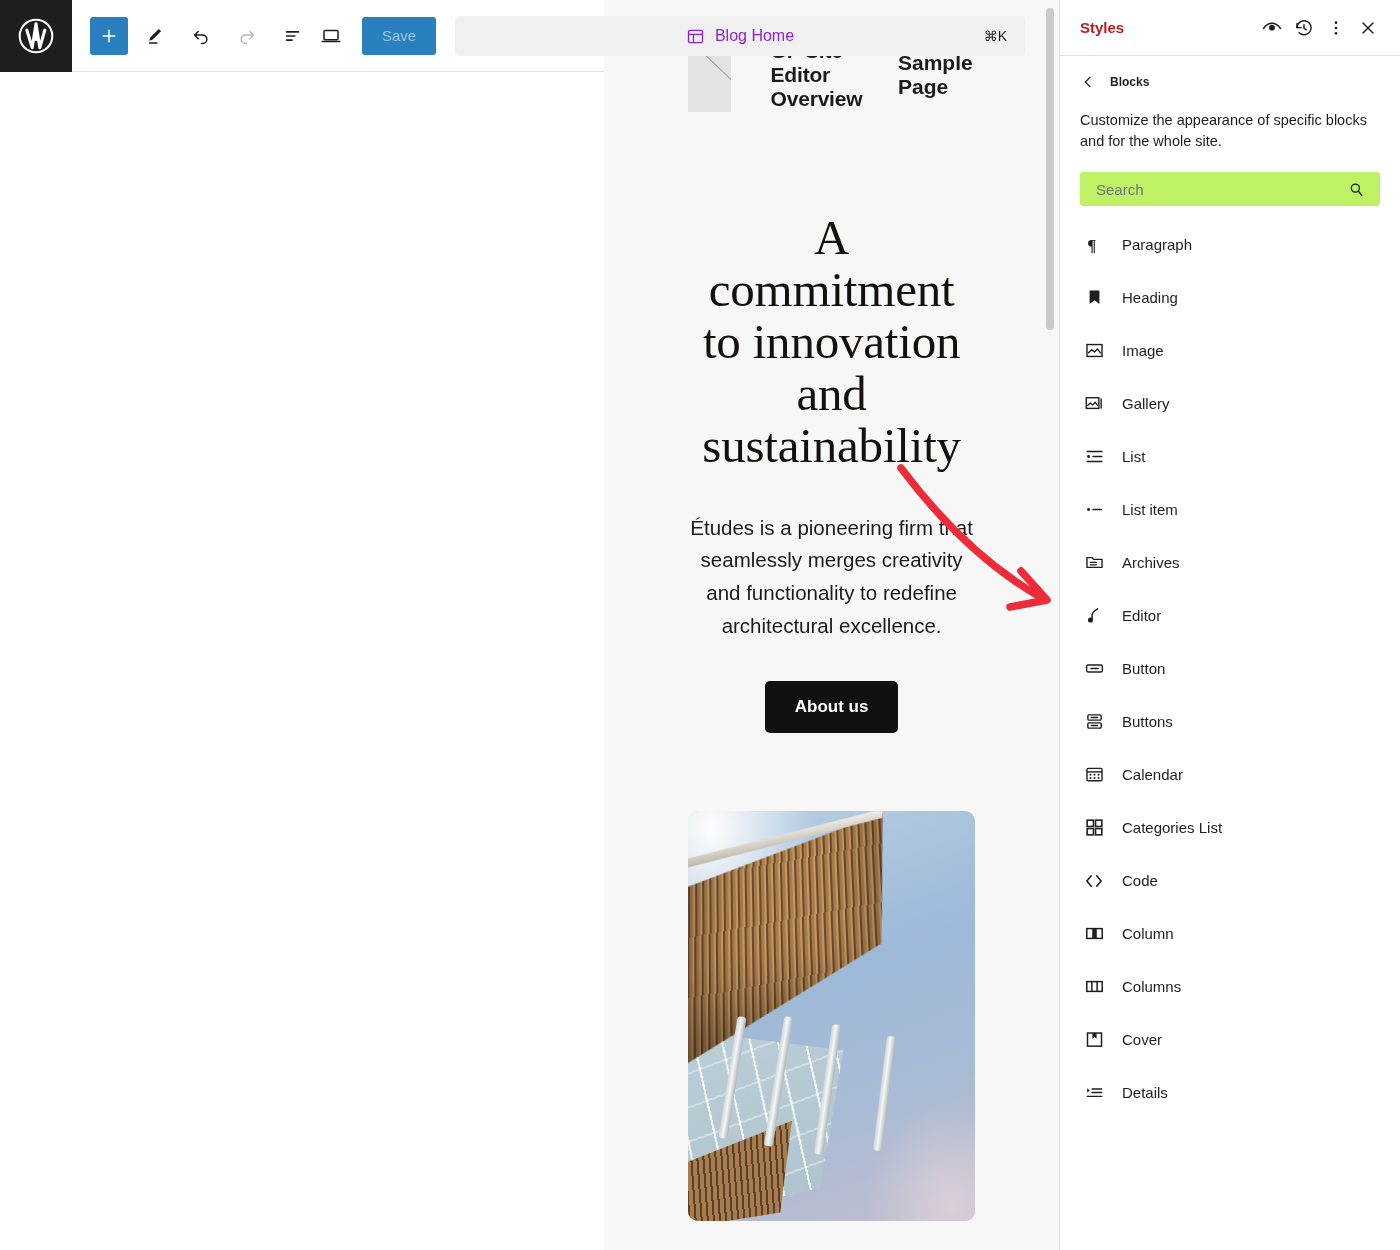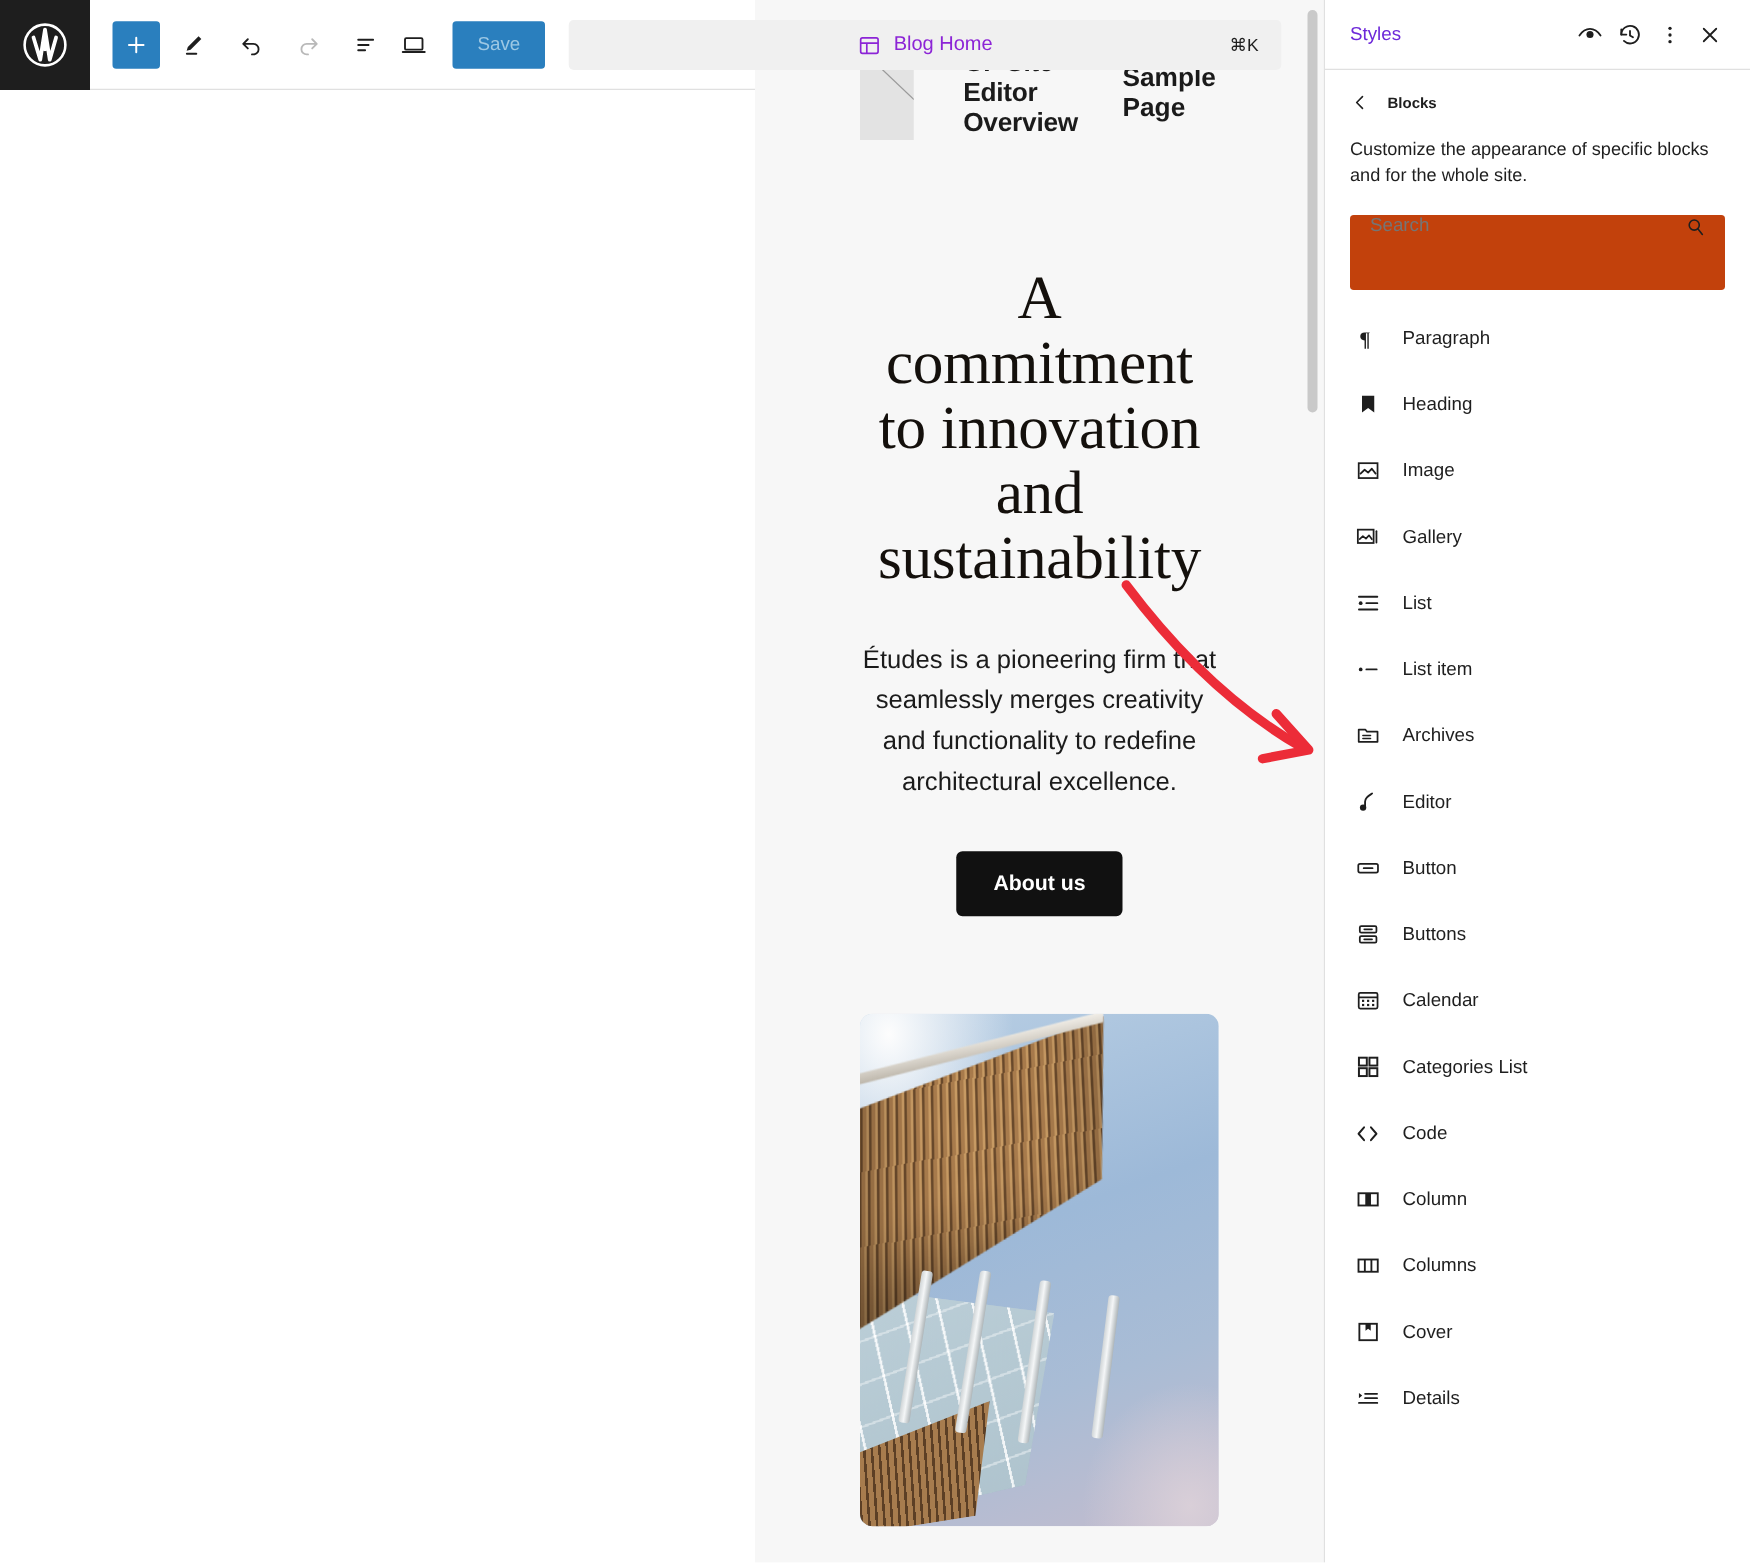--- a/index.html
+++ b/index.html
@@ -146,32 +146,32 @@
   .arrow-overlay { position: absolute; left: 0; top: 0; width: 1400px; height: 1250px; pointer-events: none; z-index: 8; }
 
   
   .sidebar {
     width: 340px; flex: 0 0 340px; background: #fff; display: flex; flex-direction: column; overflow: hidden;
   }
   .sb-head {
     height: 56px; display: flex; align-items: center; padding: 0 16px 0 20px;
     border-bottom: 1px solid #e0e0e0;
   }
-  .sb-title { font-size: 15px; font-weight: normal; color: #6d28d9; flex: 1; }
+  .sb-title { font-size: 15px; font-weight: bold; color: #b91c1c; flex: 1; }
   .sb-ico {
     width: 32px; height: 32px; display: flex; align-items: center; justify-content: center;
     cursor: pointer; border: none; background: transparent;
   }
   .sb-body { padding: 18px 20px 0; flex: 1; overflow: hidden; }
   .crumb { display: flex; align-items: center; gap: 14px; margin-bottom: 20px; cursor: pointer; }
   .crumb-label { font-size: 12px; font-weight: bold; color: #1e1e1e; }
   .sb-desc { font-size: 14.5px; line-height: 1.45; color: #1e1e1e; margin-bottom: 20px; }
   .search-box {
-    height: 60px; background: #c2410c; border-radius: 3px; display: flex;
-    align-items: flex-start; padding: 0 14px 0 16px; margin-bottom: 12px;
+    height: 34px; background: #bef264; border-radius: 3px; display: flex;
+    align-items: center; padding: 0 14px 0 16px; margin-bottom: 12px;
   }
   .search-box input {
     flex: 1; border: none; background: transparent; outline: none;
     font-size: 15px; color: #1e1e1e; font-family: inherit;
   }
   .search-box input::placeholder { color: #757575; }
   .blocks-list { overflow: hidden; }
   .block-row {
     height: 53px; display: flex; align-items: center; gap: 16px; cursor: pointer; padding-left: 2px;
   }

